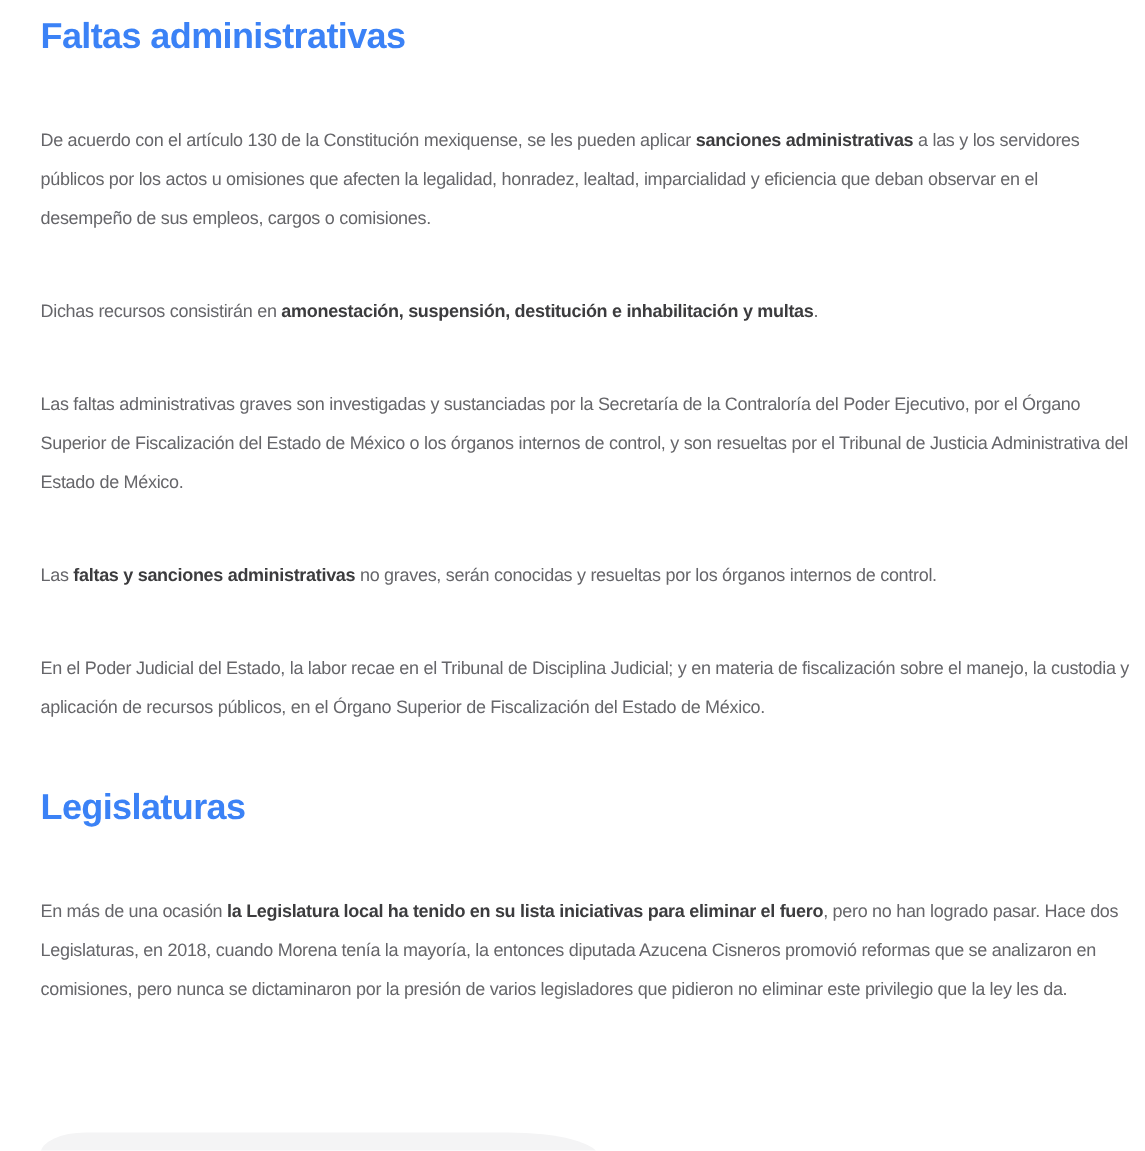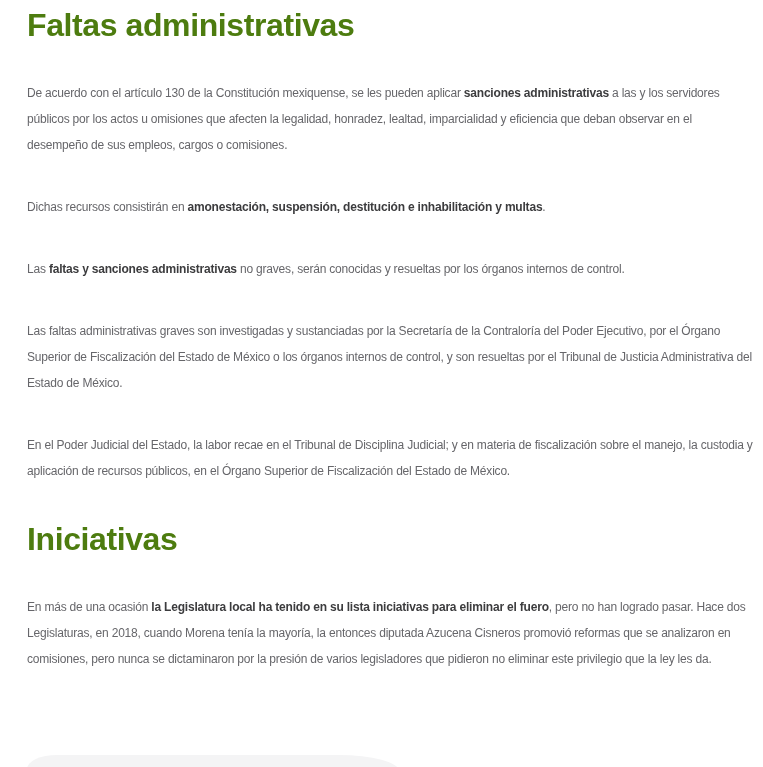--- a/index.html
+++ b/index.html
@@ -13,25 +13,25 @@
   .article {
     position: relative;
     width: 763px;
     height: 767px;
     box-sizing: border-box;
     padding: 6px 8px 0 27px;
     font-family: "Liberation Sans", sans-serif;
   }
   .section-heading {
     margin: 0;
-    font-size: 32px;
+    font-size: 24px;
     line-height: 38px;
     font-weight: 700;
     letter-spacing: -0.4px;
-    color: #4d7c0f;
+    color: #3b82f6;
   }
   .section-heading.spaced {
     margin-top: 36px;
   }
   .body-paragraph {
     margin: 36px 0 0 0;
     font-size: 12px;
     line-height: 26px;
     letter-spacing: -0.2px;
     color: #66666a;
@@ -55,25 +55,25 @@
 <body>
 
 <div class="article">
 
   <h1 class="section-heading">Faltas administrativas</h1>
 
   <p class="body-paragraph"><span>De acuerdo con el artículo 130 de la Constitución mexiquense, se les pueden aplicar </span><strong>sanciones administrativas</strong><span> a las y los servidores públicos por los actos u omisiones que afecten la legalidad, honradez, lealtad, imparcialidad y eficiencia que deban observar en el desempeño de sus empleos, cargos o comisiones.</span></p>
 
   <p class="body-paragraph"><span>Dichas recursos consistirán en </span><strong>amonestación, suspensión, destitución e inhabilitación y multas</strong><span>.</span></p>
 
+  <p class="body-paragraph"><span>Las faltas administrativas graves son investigadas y sustanciadas por la Secretaría de la Contraloría del Poder Ejecutivo, por el Órgano Superior de Fiscalización del Estado de México o los órganos internos de control, y son resueltas por el Tribunal de Justicia Administrativa del Estado de México.</span></p>
+
   <p class="body-paragraph"><span>Las </span><strong>faltas y sanciones administrativas</strong><span> no graves, serán conocidas y resueltas por los órganos internos de control.</span></p>
-
-  <p class="body-paragraph"><span>Las faltas administrativas graves son investigadas y sustanciadas por la Secretaría de la Contraloría del Poder Ejecutivo, por el Órgano Superior de Fiscalización del Estado de México o los órganos internos de control, y son resueltas por el Tribunal de Justicia Administrativa del Estado de México.</span></p>
 
   <p class="body-paragraph"><span>En el Poder Judicial del Estado, la labor recae en el Tribunal de Disciplina Judicial; y en materia de fiscalización sobre el manejo, la custodia y aplicación de recursos públicos, en el Órgano Superior de Fiscalización del Estado de México.</span></p>
 
-  <h2 class="section-heading spaced">Iniciativas</h2>
+  <h2 class="section-heading spaced">Legislaturas</h2>
 
   <p class="body-paragraph"><span>En más de una ocasión </span><strong>la Legislatura local ha tenido en su lista iniciativas para eliminar el fuero</strong><span>, pero no han logrado pasar. Hace dos Legislaturas, en 2018, cuando Morena tenía la mayoría, la entonces diputada Azucena Cisneros promovió reformas que se analizaron en comisiones, pero nunca se dictaminaron por la presión de varios legisladores que pidieron no eliminar este privilegio que la ley les da.</span></p>
 
   <div class="photo-placeholder-edge"></div>
 
 </div>
 
 </body></html>

